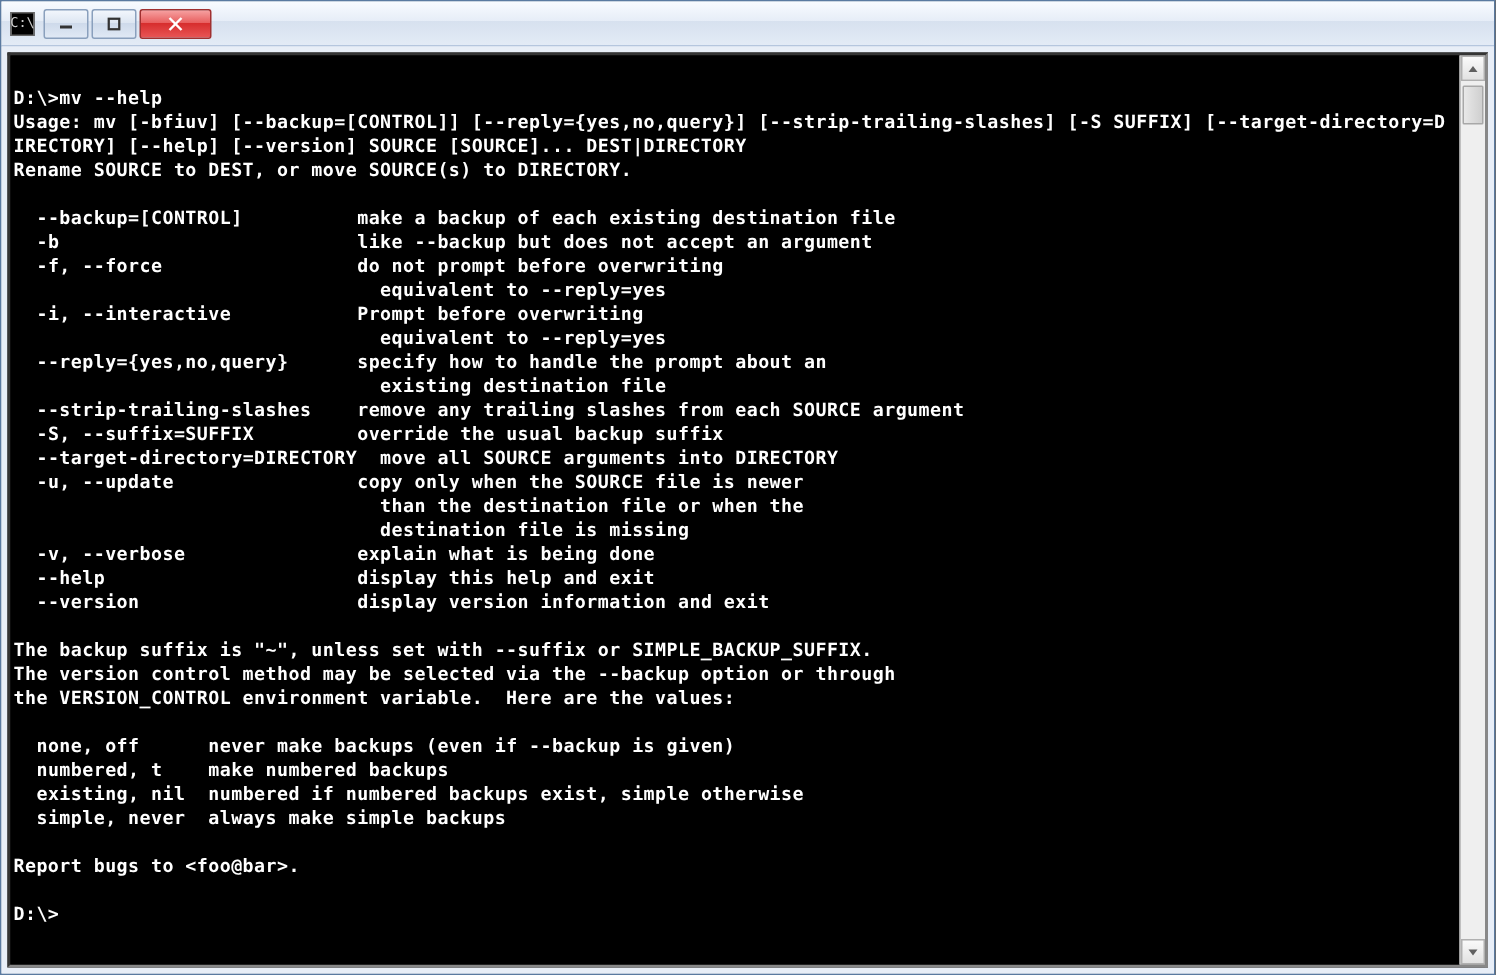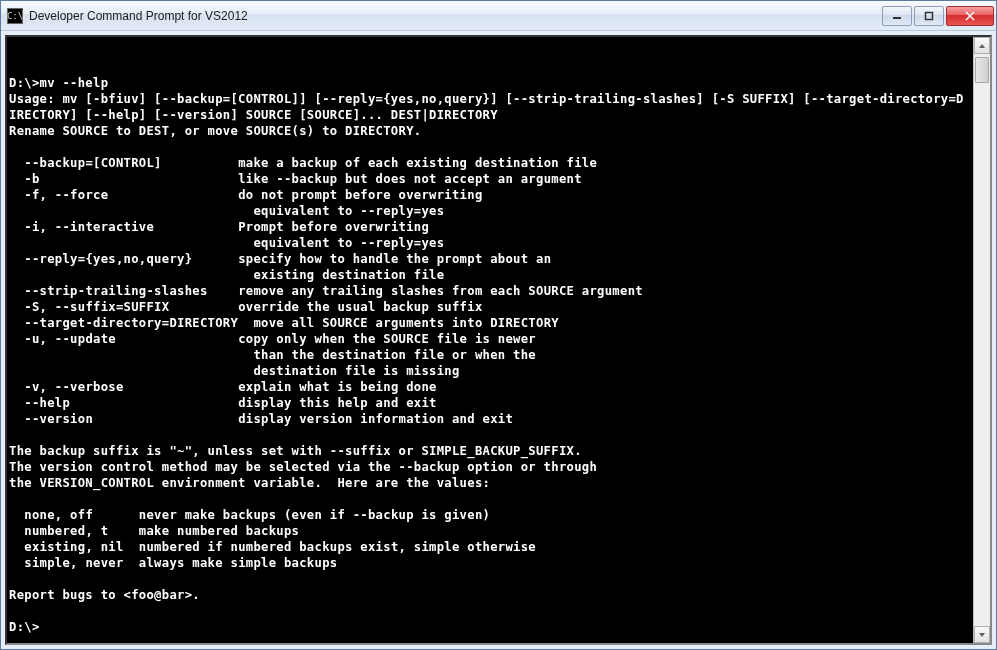--- a/index.html
+++ b/index.html
@@ -88,21 +88,20 @@
     color: #fff;
     font-family: "Lucida Console", "Consolas", monospace;
     font-size: 12.2px;
     line-height: 16px;
     white-space: pre-wrap;
     word-break: break-all;
     padding: 4px 2px 2px 2px;
     overflow: hidden;
     font-weight: bold;
     letter-spacing: 0.3px;
-    margin-top: 18px;
   }
   .scrollbar {
     width: 17px;
     background: #efefef;
     border-left: 1px solid #c0c0c0;
     display: flex;
     flex-direction: column;
   }
   .sb-btn {
     height: 17px;
@@ -129,21 +128,20 @@
     border: 1px solid #a8a8a8;
     border-radius: 1px;
   }
 </style>
 </head>
 <body>
 
 <div class="window">
   <div class="titlebar">
     <div class="app-icon">C:\</div>
-    <div class="title-text">Developer Command Prompt for VS2012</div>
     <div class="win-controls">
       <div class="win-btn">
         <svg width="10" height="10">
             <line x1="1" y1="7" x2="9" y2="7" stroke="#333" stroke-width="2"></line>
           </svg>
       </div>
       <div class="win-btn">
         <svg width="10" height="10">
             <rect x="1.5" y="1.5" width="7" height="7" fill="none" stroke="#333" stroke-width="1.5"></rect>
           </svg>

